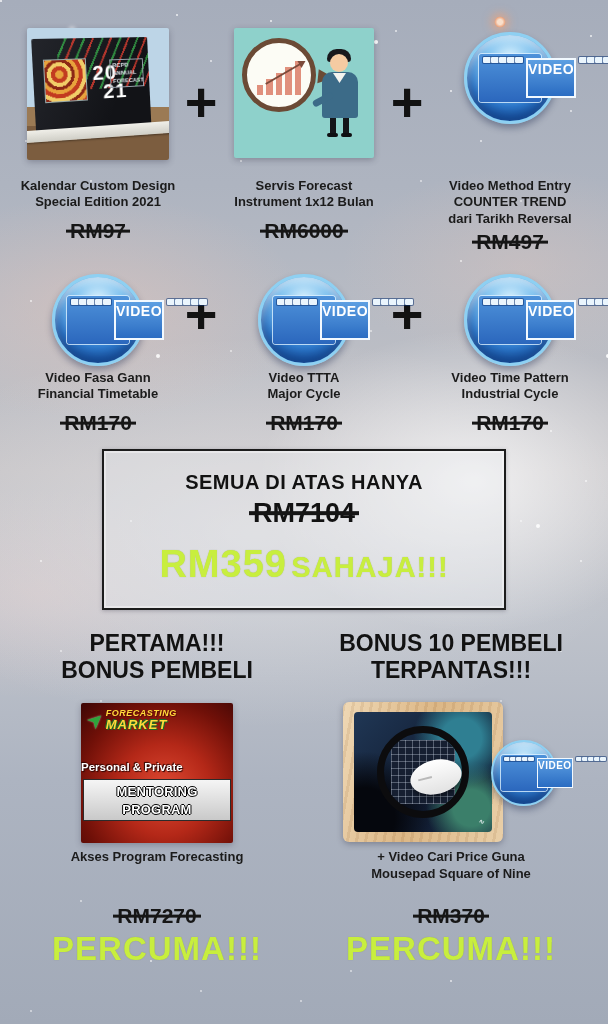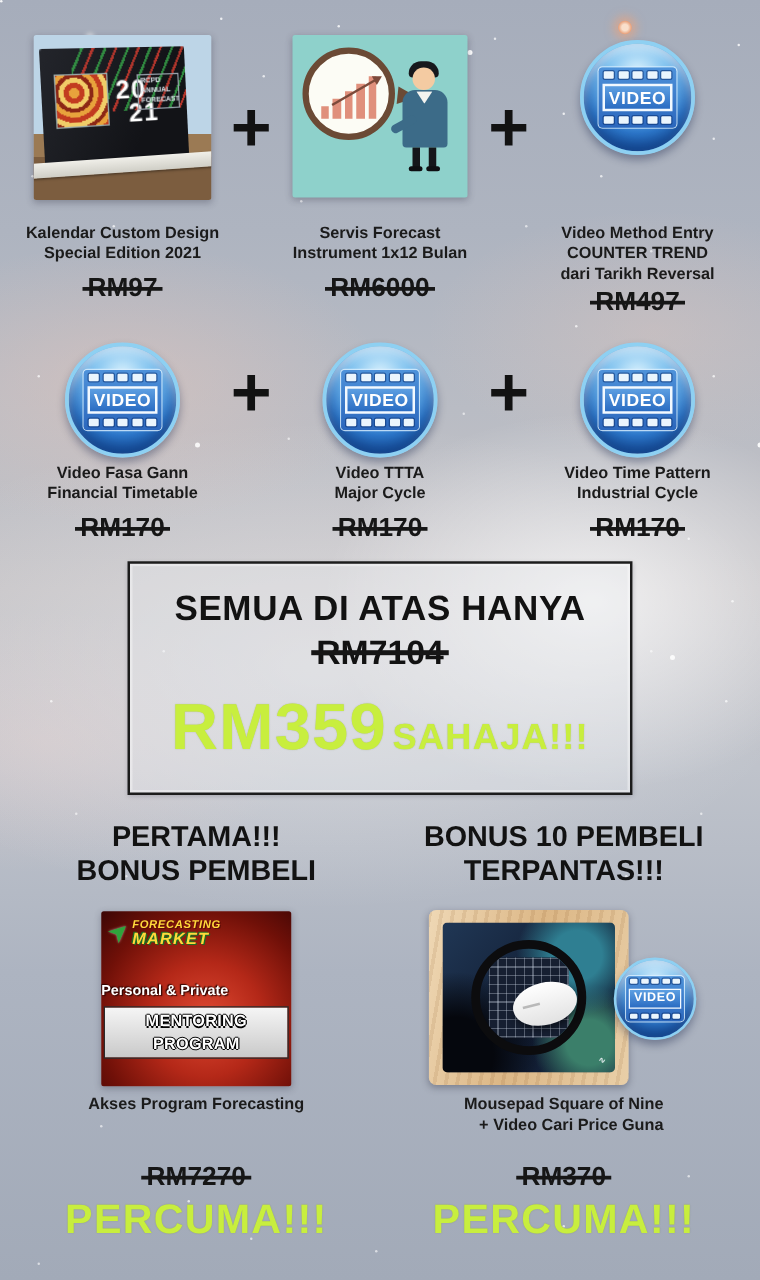--- a/index.html
+++ b/index.html
@@ -54,21 +54,21 @@
   .strike { position:relative; display:inline-block; }
   .strike::after { content:""; position:absolute; left:-4px; right:-4px; top:50%; height:3px; background:#161616; transform:translateY(-46%); }
 
   
   .vbtn { width:92px; height:92px; border-radius:50%; position:relative; margin-top:4px;
     background:radial-gradient(circle at 50% 26%, #d9f1fd 0%, #7fc2ef 30%, #2e7cd0 64%, #0a4fa5 100%);
     border:3px solid #8ed0f2;
     box-shadow:inset 0 -8px 12px rgba(0,10,60,.40), inset 0 5px 7px rgba(255,255,255,.55), 0 4px 7px rgba(10,20,60,.35);
     display:flex; align-items:center; justify-content:center; }
   .film { width:62px; height:48px; border-radius:3px; background:linear-gradient(#4e92da,#2b67bd);
-    box-shadow:0 0 0 1px rgba(220,240,255,.8); display:flex; flex-direction:column; justify-content:space-between; padding:3px 2px; }
+    box-shadow:0 0 0 1px rgba(220,240,255,.8); display:flex; justify-content:space-between; padding:3px 2px; }
   .holes { display:flex; justify-content:space-between; padding:0 2px; }
   .holes i { width:8px; height:6px; background:#eaf5fd; border-radius:1px; box-shadow:0 0 0 1px rgba(8,45,110,.55); }
   .vlabel { margin:1px; padding:1px 0; text-align:center; background:linear-gradient(#5d9fe2,#2a6cc2);
     border:2px solid #f2f9ff; color:#fff; font-weight:bold; font-size:14px; letter-spacing:.5px; line-height:1.15; }
   .vbtn.small { width:66px; height:66px; border-width:2px; }
   .vbtn.small .film { width:46px; height:36px; padding:2px 1px; }
   .vbtn.small .holes i { width:6px; height:4px; }
   .vbtn.small .vlabel { font-size:10px; border-width:1px; padding:1px 0; }
 
   
@@ -108,35 +108,35 @@
   .fa-arm { position:absolute; left:-10px; top:24px; width:22px; height:7px; background:#3c6b88; border-radius:4px; transform:rotate(-28deg); }
   .fa-leg { position:absolute; top:66px; width:6px; height:16px; background:#15161a; }
   .fa-leg.l { left:12px; } .fa-leg.r { left:25px; }
   .fa-shoe { position:absolute; top:81px; width:11px; height:4px; background:#0e0f12; border-radius:2px; }
   .fa-shoe.l { left:9px; } .fa-shoe.r { left:23px; }
 
   
   .offer-box { width:404px; margin:14px auto 0; padding:20px 10px 22px; text-align:center;
     border:2px solid #1c1c1c; background:rgba(238,241,245,.30);
     box-shadow:inset 0 0 0 2px rgba(255,255,255,.38), 0 1px 4px rgba(20,20,40,.25); }
-  .offer-line1 { font-size:28px; font-weight:800; color:#121212; letter-spacing:.5px; }
+  .offer-line1 { font-size:20px; font-weight:800; color:#121212; letter-spacing:.5px; }
   .offer-old { margin-top:4px; font-size:27px; font-weight:800; color:#121212; }
   .offer-old .strike::after { height:4px; }
   .offer-new { margin-top:14px; font-weight:800; color:#c8ee3e; text-shadow:0 0 1px rgba(70,100,0,.35); }
-  .offer-new .big { font-size:52px; letter-spacing:1px; }
+  .offer-new .big { font-size:38px; letter-spacing:1px; }
   .offer-new .small { font-size:29px; letter-spacing:1px; }
 
   
   .bonus-row { display:flex; justify-content:center; margin-top:20px; }
   .bonus-col { width:294px; display:flex; flex-direction:column; align-items:center; }
   .bonus-head { text-align:center; font-size:23px; font-weight:800; color:#121212; line-height:1.2; }
   .bonus-head span { display:block; }
   .bonus-art { height:152px; margin-top:12px; display:flex; align-items:center; justify-content:center; }
   .bonus-cap { text-align:center; font-size:13px; font-weight:bold; color:#1b1b1b; line-height:1.3; min-height:52px; }
-  .bonus-cap span { display:block;text-align:right; }
+  .bonus-cap span { display:block; }
   .free { margin-top:2px; font-size:33px; font-weight:800; color:#c8ee3e; letter-spacing:1px; text-shadow:0 0 1px rgba(70,100,0,.35); }
 
   
   .mentor-art { position:relative; width:152px; height:140px; overflow:hidden; border-radius:2px;
     background:radial-gradient(circle at 55% 62%, #e04a33 0%, #b42818 38%, #701008 72%, #3c0605 100%);
     box-shadow:0 2px 6px rgba(40,40,60,.3); }
   .ma-logo { position:absolute; left:6px; top:6px; display:flex; align-items:center; gap:2px; }
   .ma-arrow { color:#2fa43c; font-size:20px; transform:rotate(-42deg); text-shadow:0 0 2px rgba(255,255,255,.6); line-height:1; }
   .ma-logo-text { line-height:1.05; font-style:italic; font-weight:800; }
   .ma-l1 { display:block; font-size:9px; color:#ffd93b; text-shadow:1px 1px 0 #5e0d06; letter-spacing:.5px; }
@@ -440,22 +440,22 @@
                       <i></i>
                       <i></i>
                       <i></i>
                     </div>
                 </div>
               </div>
             </div>
           </div>
         </div>
         <div class="bonus-cap">
+          <span>+ Video Cari Price Guna</span>
           <span>Mousepad Square of Nine</span>
-          <span>+ Video Cari Price Guna</span>
         </div>
         <div class="price"><span class="strike">RM370</span></div>
         <div class="free">PERCUMA!!!</div>
       </div>
     </div>
 
   </div>
 </div>
 
 </body></html>

